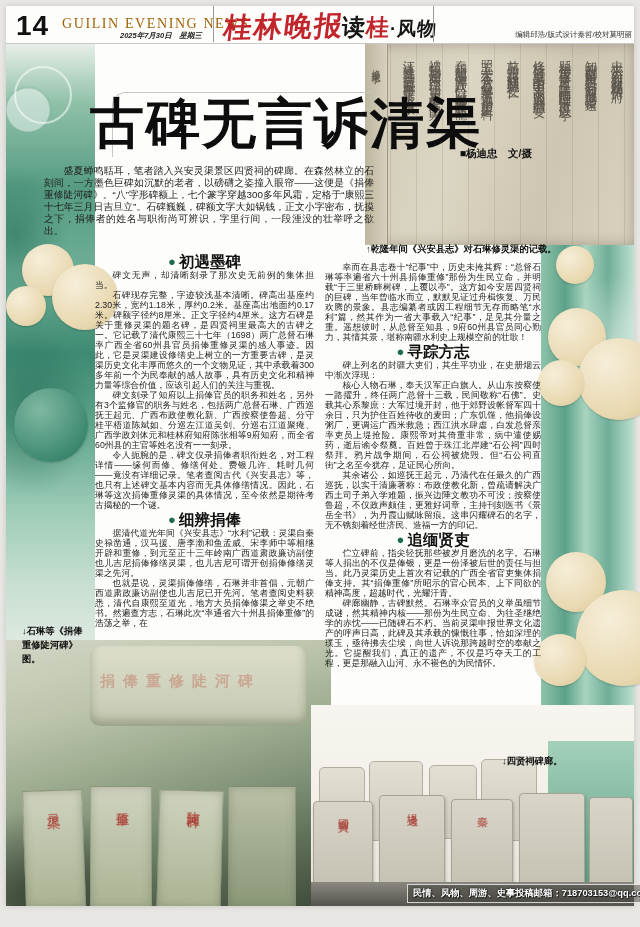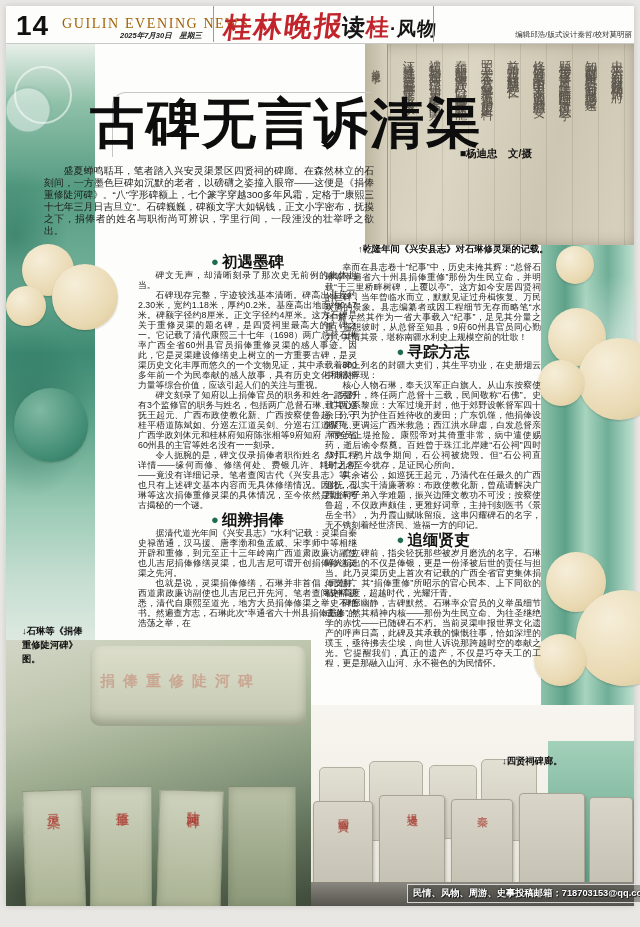--- a/index.html
+++ b/index.html
@@ -50,38 +50,38 @@
   .ms-label{position:absolute;left:4px;top:18px;writing-mode:vertical-rl;font-size:9px;color:#5a5348;letter-spacing:2px;}
 
   
   .frame-corner{left:112px;top:92px;width:258px;height:64px;border-top:1px solid #c6c6c6;border-left:1px solid #c6c6c6;border-top-left-radius:14px;z-index:2;}
   .headline{left:40px;top:88px;width:492px;text-align:center;font-size:54px;font-weight:900;color:#0d0d0d;letter-spacing:2px;z-index:4;font-family:"Liberation Sans",sans-serif;}
   .byline{left:40px;top:147px;width:492px;text-align:right;font-size:10.5px;font-weight:700;color:#111;z-index:4;}
   .intro{left:44px;top:165px;width:330px;font-size:9.8px;line-height:11.9px;color:#1c1c1c;text-align:justify;text-indent:2em;z-index:4;margin:0;}
 
   
   .caption{font-weight:700;color:#0f0f0f;z-index:5;}
-  .cap-manuscript{left:358px;top:243px;font-size:9.3px;white-space:nowrap;}
+  .cap-manuscript{left:366px;top:243px;font-size:9.3px;white-space:nowrap;}
   .cap-stele{left:22px;top:624px;width:68px;font-size:9.3px;line-height:14px;}
   .cap-corridor{left:502px;top:755px;font-size:9.3px;white-space:nowrap;}
 
   
   .col{z-index:4;color:#1d1d1d;font-size:8.8px;line-height:10px;text-align:justify;}
   .col p{margin:0;text-indent:2em;}
   .col p.noindent{text-indent:0;}
-  .col1{left:95px;top:252px;width:219px;height:390px;overflow:hidden;margin-left:43px;}
+  .col1{left:95px;top:252px;width:219px;height:390px;overflow:hidden;}
   .col2{left:325px;top:262px;width:216px;}
   .sec-h{text-align:center;font-size:15.5px;font-weight:900;color:#111;margin:5px 0 3px;}
   .sec-h .dot{color:#1f6b4f;font-size:13px;margin-right:3px;vertical-align:1px;}
 
   
   .photo-left{left:6px;top:640px;width:305px;height:266px;z-index:1;overflow:hidden;
     background:
       radial-gradient(ellipse 160px 120px at 12% 95%, rgba(15,22,14,.55), transparent 70%),
-      linear-gradient(165deg,#d3d6c6 0%,#bdc5ad 25%,#9cab8e 45%,#7e9077 62%,#5d6d56 80%,#3f4a3a 100%);}
+      linear-gradient(165deg,#d3d6c6 0%,#bdc5ad 25%,#9cab8e 45%,#7e9077 62%,#5d6d56 80%,#3f4a3a 100%); padding-left: 20px;}
   .slab-top{position:absolute;left:84px;top:6px;width:216px;height:80px;border-radius:10px;
     background:linear-gradient(180deg,#dcdecb,#c4c8b1);box-shadow:inset 0 -6px 10px rgba(90,100,75,.4);}
   .slab-top .mark{position:absolute;left:10px;top:26px;font-size:15px;font-weight:700;letter-spacing:8px;color:rgba(186,70,52,.32);}
   .slab{position:absolute;border:1px solid rgba(120,130,105,.6);background:linear-gradient(180deg,#cfd3bf,#aab393);box-shadow:inset 0 0 8px rgba(70,80,60,.3);}
   .vred{position:absolute;writing-mode:vertical-rl;font-weight:700;color:rgba(170,45,38,.55);font-size:13px;letter-spacing:2px;}
 
   
   .photo-right{left:311px;top:705px;width:323px;height:201px;z-index:1;overflow:hidden;
     background:linear-gradient(180deg,#f7f5ef 0%,#f1efe6 55%,#e7e5da 100%);}
   .wall{position:absolute;right:0;top:36px;width:86px;height:165px;background:linear-gradient(180deg,#a3d0ba,#6faa91 70%,#5e987f);}

